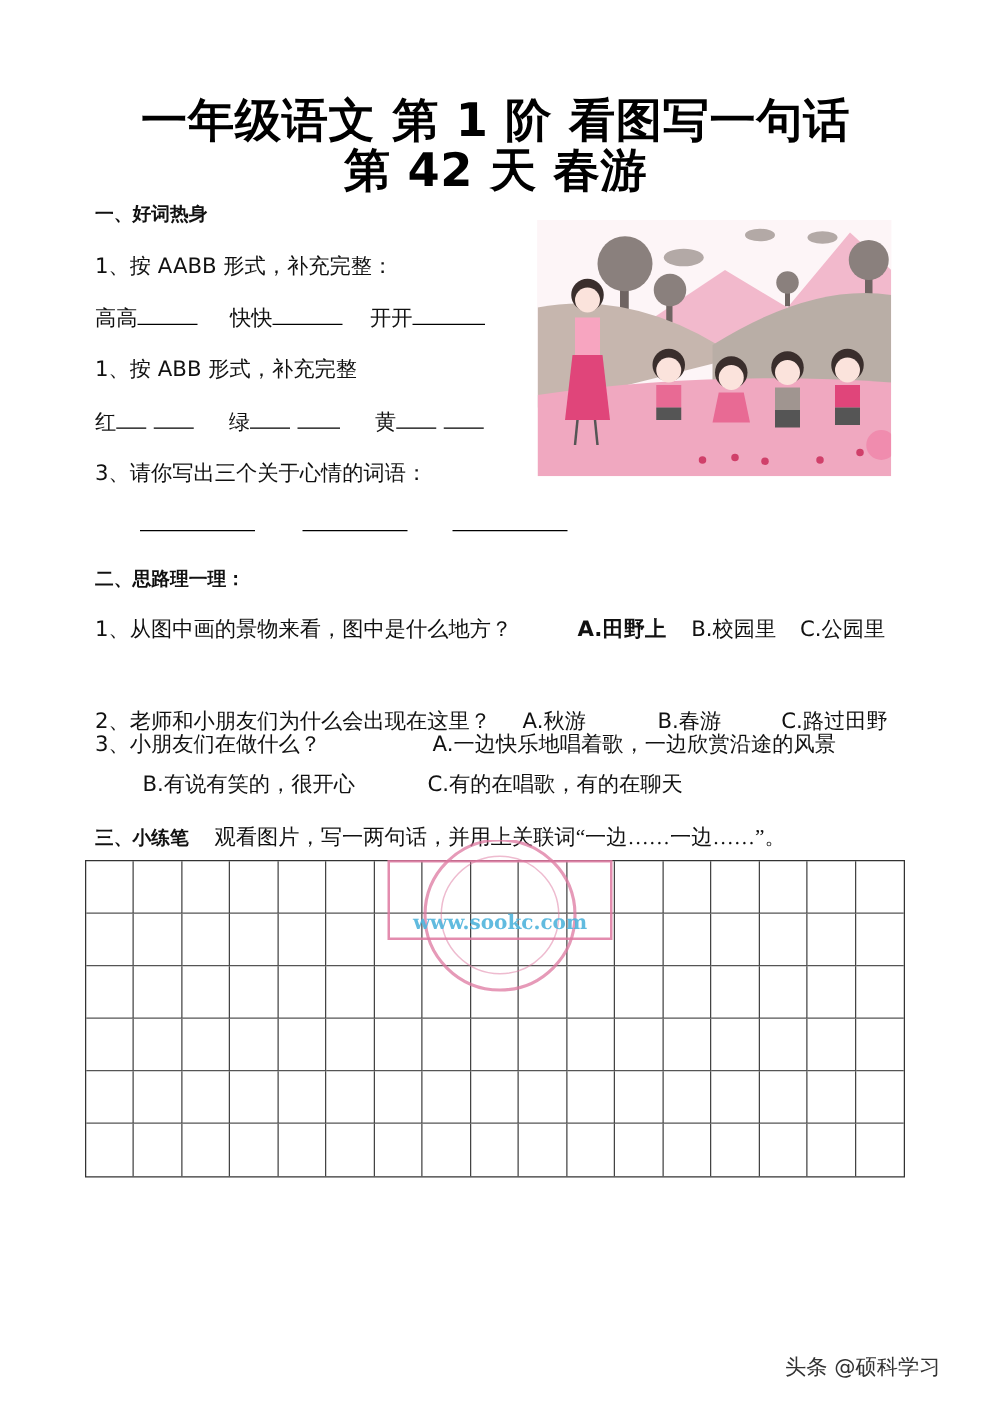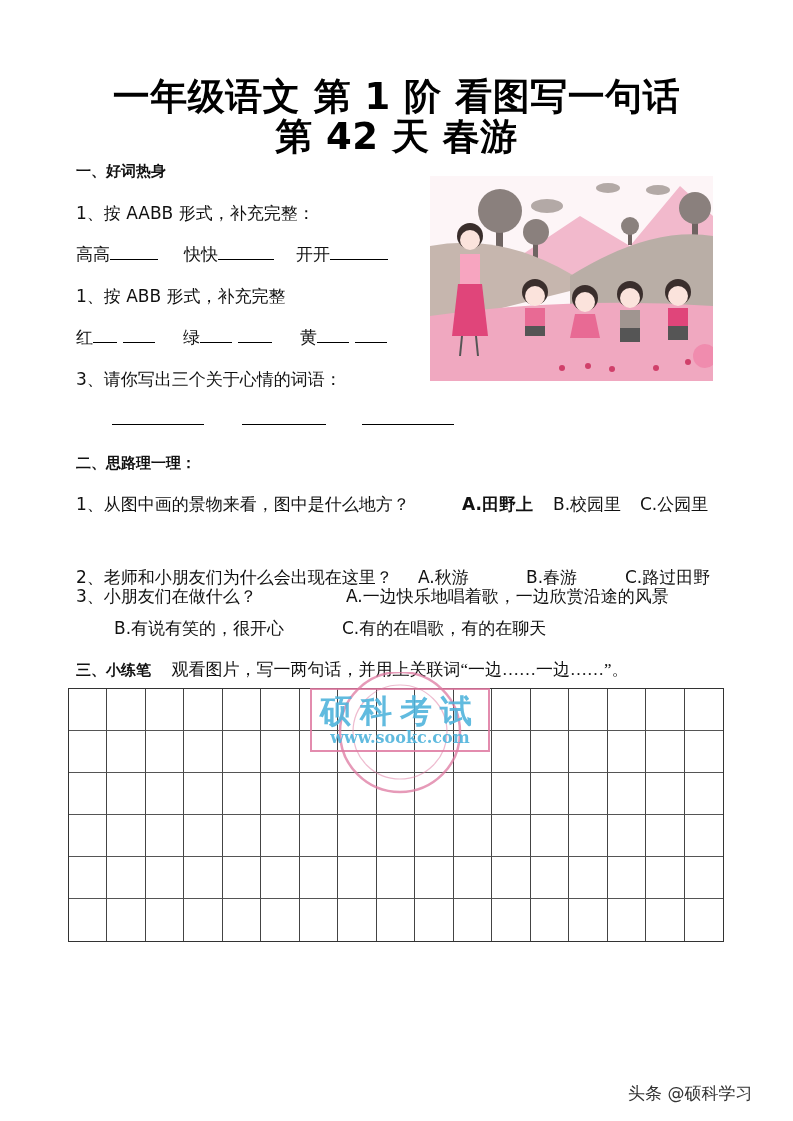--- a/index.html
+++ b/index.html
@@ -353,17 +353,16 @@
     <div class="cell" style="border-bottom: none;"></div>
     <div class="cell" style="border-right: none; border-bottom: none;"></div>
   </div>
 
 <div class="stamp">
   <svg width="190" height="130" viewBox="0 0 190 130" style="position:absolute;left:0;top:0;">
     <circle cx="98" cy="60" r="60" fill="none" stroke="rgba(222,120,160,0.75)" stroke-width="2.5"></circle>
     <circle cx="98" cy="60" r="47" fill="none" stroke="rgba(222,120,160,0.5)" stroke-width="1.2"></circle>
   </svg>
   <div class="stamp-box"></div>
-  <div class="stamp-cn">硕科考试</div>
   <div class="stamp-url">www.sookc.com</div>
 </div>
 
 <div class="footer">头条 @硕科学习</div>
 
 </body></html>

